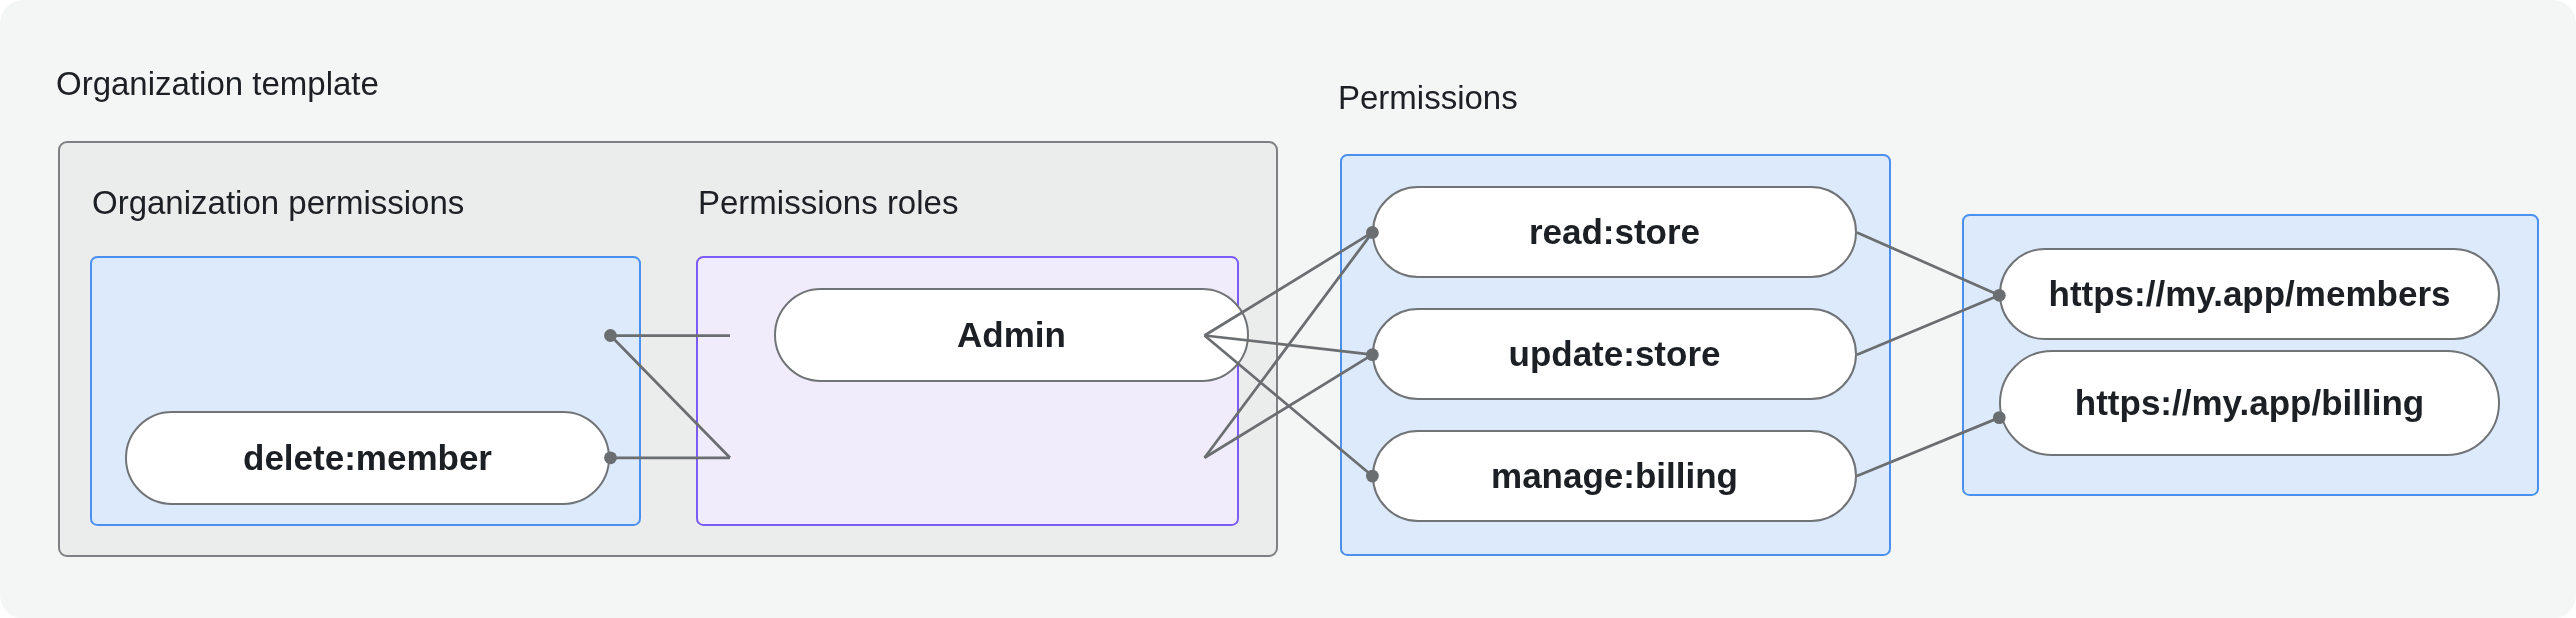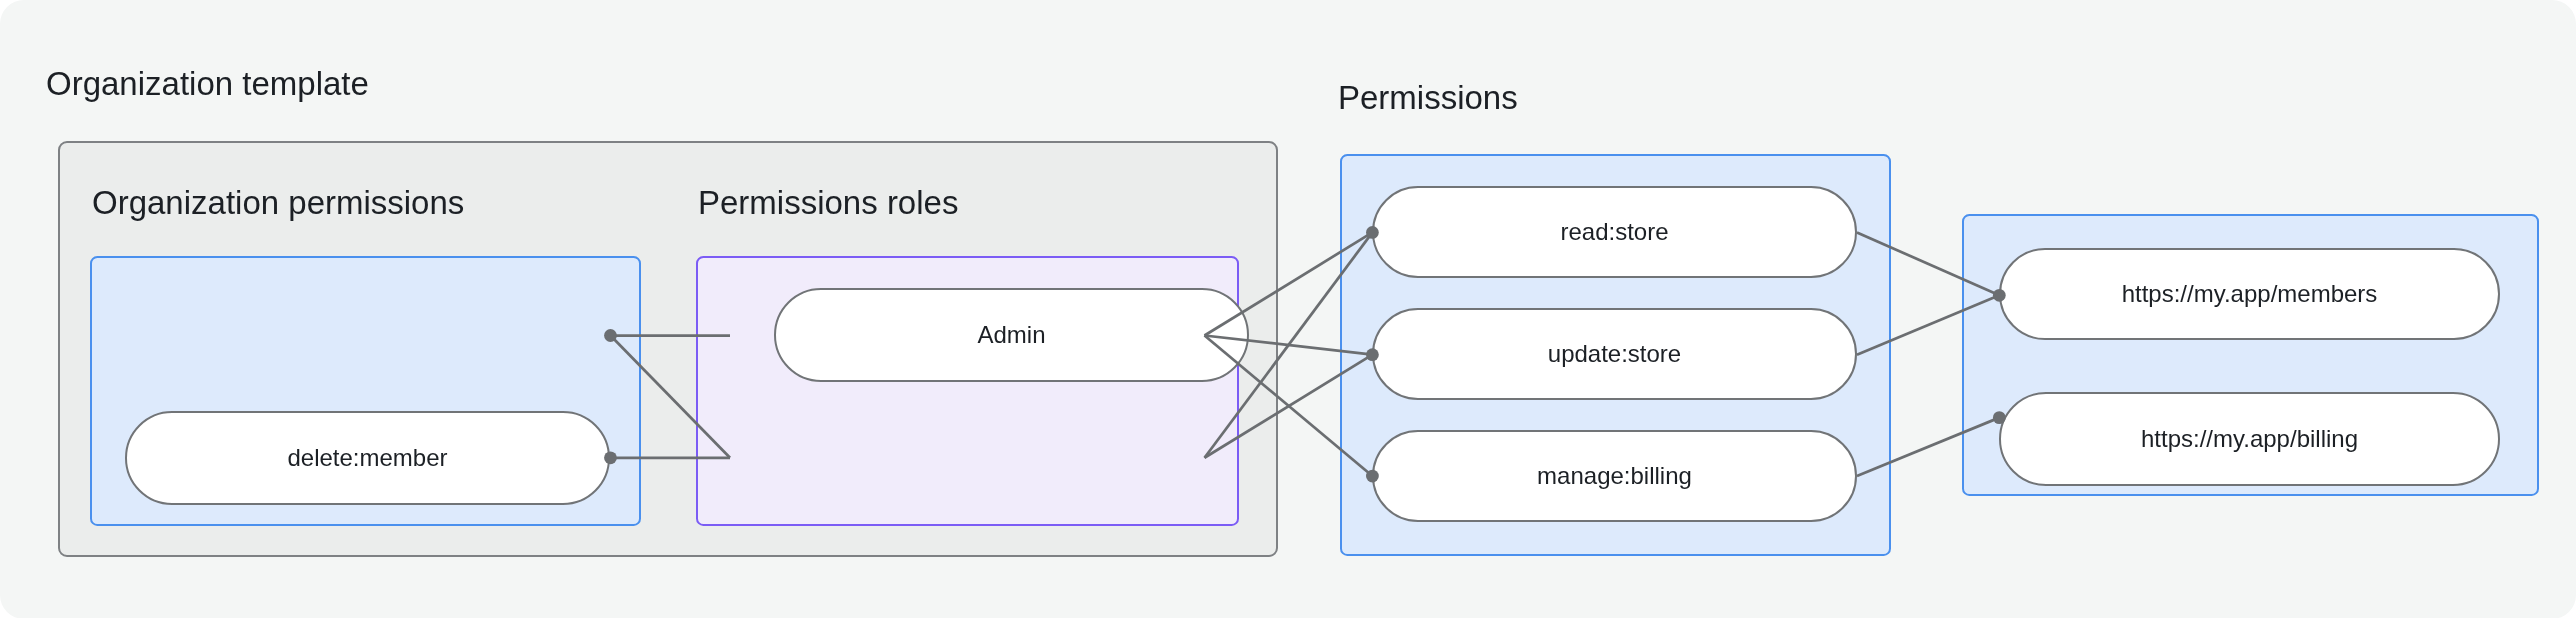--- a/index.html
+++ b/index.html
@@ -48,22 +48,22 @@
   }
   .pill {
     position: absolute;
     box-sizing: border-box;
     background: var(--pill-fill, #ffffff);
     border: 2.7px solid var(--pill-border, #717477);
     border-radius: 912px;
     display: flex;
     align-items: center;
     justify-content: center;
-    font-size: 24px;
-    font-weight: 400;
+    font-size: 35px;
+    font-weight: 700;
     color: var(--text, #1c2025);
     white-space: nowrap;
   }
   svg.edges {
     position: absolute;
     left: 0; top: 0;
     width: 2576px;
     height: 619px;
     pointer-events: none;
   }
@@ -73,41 +73,41 @@
   }
   svg.edges circle {
     fill: var(--edge, #6b6e71);
   }
 </style>
 </head>
 <body>
 
 <div class="canvas">
 
-  <div class="section-label" style="left:46px; top:64px;">Organization template</div>
+  <div class="section-label" style="left:56px; top:64px;">Organization template</div>
   <div class="box gray" style="left:58px; top:141px; width:1220px; height:416px;"></div>
 
   <div class="section-label" style="left:92px; top:183px;">Organization permissions</div>
   <div class="box blue" style="left:90px; top:256px; width:551px; height:270px;"></div>
 
   <div class="section-label" style="left:698px; top:183px;">Permissions roles</div>
   <div class="box purple" style="left:696px; top:256px; width:543px; height:270px;"></div>
 
   <div class="section-label" style="left:1338px; top:78px;">Permissions</div>
   <div class="box blue" style="left:1340px; top:154px; width:551px; height:402px;"></div>
 
   <div class="box blue" style="left:1962px; top:214px; width:577px; height:282px;"></div>
 
   <div class="pill" style="left: 125px; top: 411px; width: 485px; height: 94px;">delete:member</div>
   <div class="pill" style="left: 774px; top: 288px; width: 475px; height: 94px;">Admin</div>
   <div class="pill" style="left: 1372px; top: 186px; width: 485px; height: 92px;">read:store</div>
   <div class="pill" style="left: 1372px; top: 430px; width: 485px; height: 92px;">manage:billing</div>
   <div class="pill" style="left: 1372px; top: 308px; width: 485px; height: 92px;">update:store</div>
   <div class="pill" style="left: 1999px; top: 248px; width: 501px; height: 92px;">https://my.app/members</div>
-  <div class="pill" style="left: 1999px; top: 392px; width: 501px; height: 94px;">https://my.app/billing</div>
+  <div class="pill" style="left: 1999px; top: 350px; width: 501px; height: 106px;">https://my.app/billing</div>
 
   <svg class="edges" viewBox="0 0 2823 678">
       <line x1="669" y1="367.5" x2="800" y2="367.5"></line>
       <line x1="669" y1="367.5" x2="800" y2="501.5"></line>
       <line x1="669" y1="501.5" x2="800" y2="501.5"></line>
       <line x1="1320" y1="367.5" x2="1504" y2="254.5"></line>
       <line x1="1320" y1="367.5" x2="1504" y2="388.5"></line>
       <line x1="1320" y1="367.5" x2="1504" y2="521.5"></line>
       <line x1="1320" y1="501.5" x2="1504" y2="254.5"></line>
       <line x1="1320" y1="501.5" x2="1504" y2="388.5"></line>

